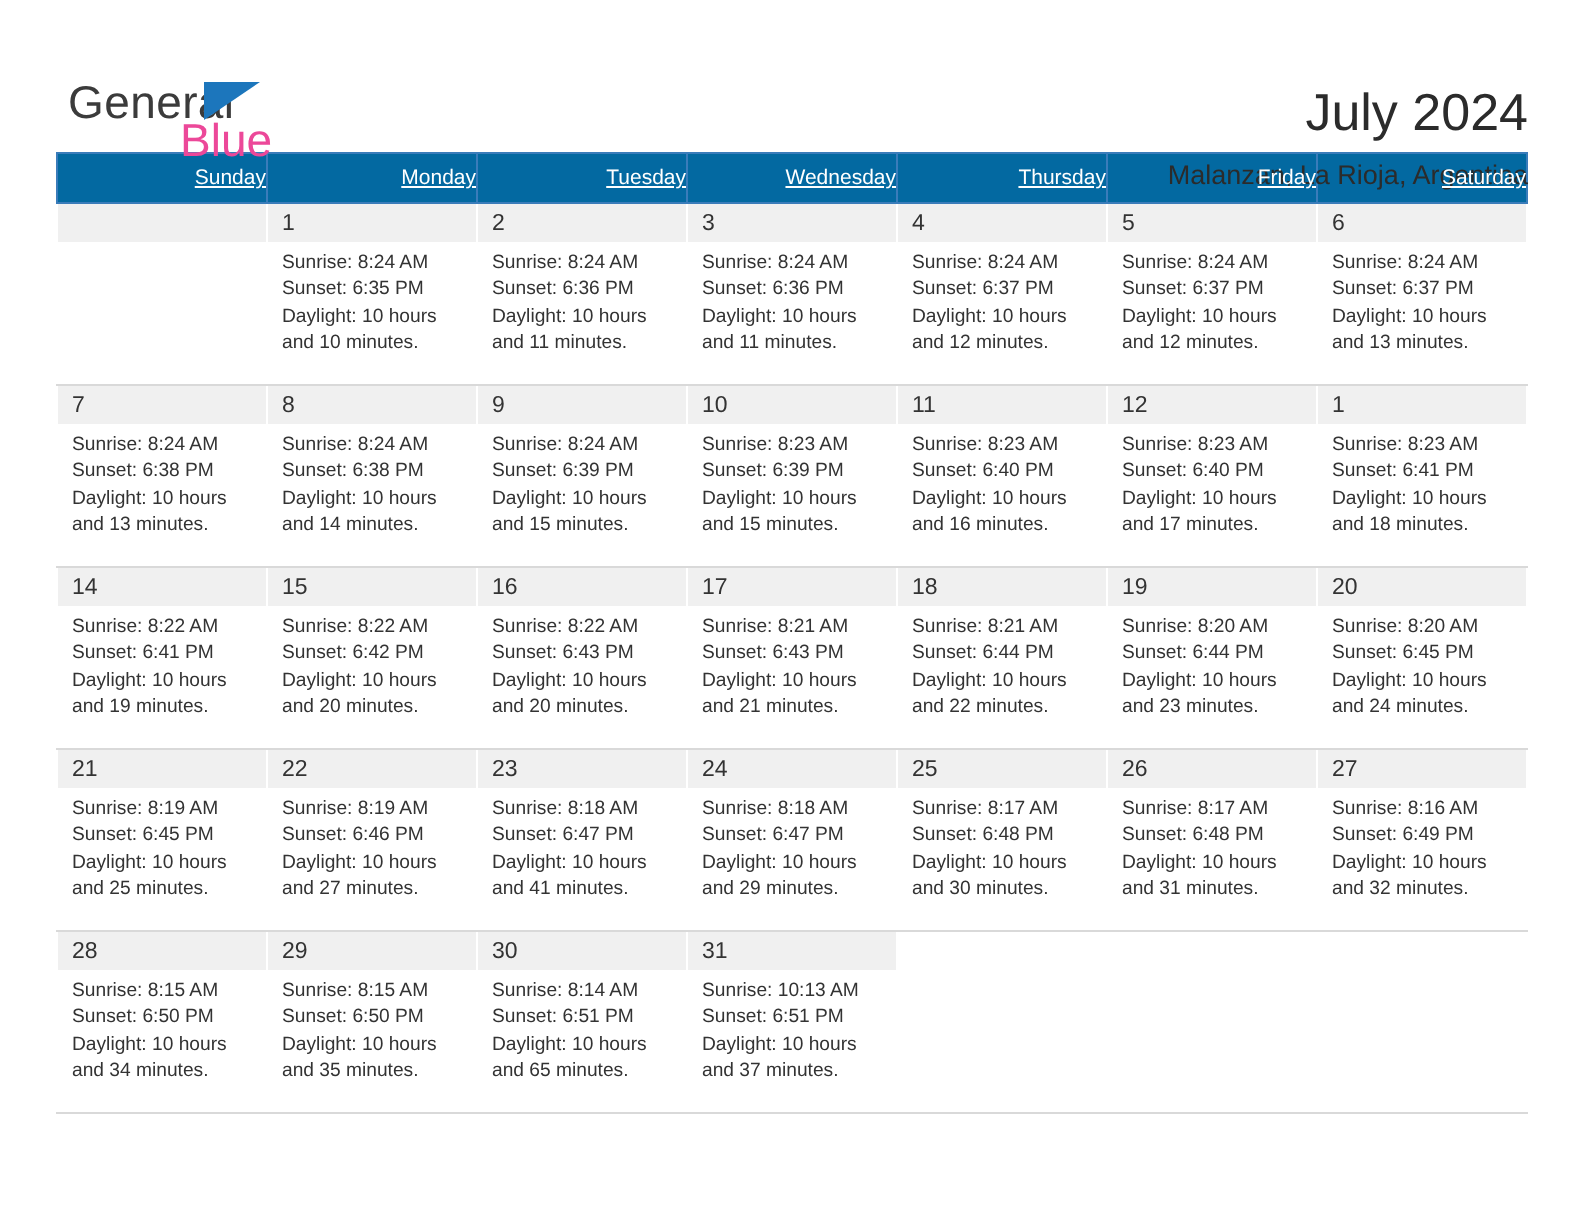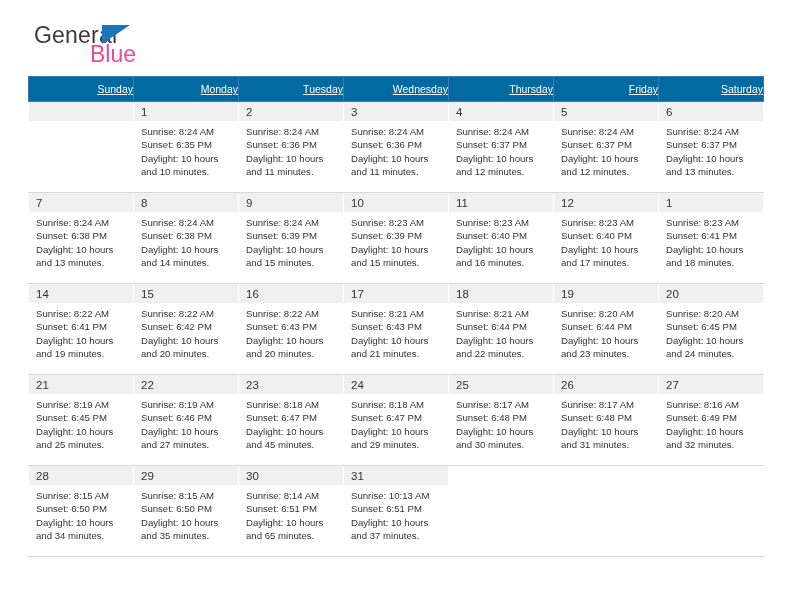--- a/index.html
+++ b/index.html
@@ -21,21 +21,21 @@
     box-sizing: border-box;
     padding: 0 28px;
   }
 
   
   .header {
     display: flex;
     align-items: flex-start;
     justify-content: space-between;
     height: 76px;
-    padding-top: 24px;
+    padding-top: 40px;
     box-sizing: border-box;
   }
   .brand {
     position: relative;
     width: 180px;
     height: 52px;
     line-height: 1;
   }
   .brand-general {
     font-size: 23px;
@@ -136,20 +136,24 @@
 <div class="page">
 
   <div class="header">
 
     <div class="brand">
       <span class="brand-general">General</span>
       <span class="brand-triangle"></span>
       <span class="brand-blue">Blue</span>
     </div>
 
+    <div class="title-block">
+      <h1 class="cal-title">July 2024</h1>
+      <h2 class="cal-subtitle">Malanzan, La Rioja, Argentina</h2>
+    </div>
 
   </div>
 
   <table class="calendar">
     <thead>
       <tr>
         <th>Sunday</th>
         <th>Monday</th>
         <th>Tuesday</th>
         <th>Wednesday</th>
@@ -423,21 +427,21 @@
             </div>
           </div>
         </td>
         <td>
           <div class="daycell">
             <div class="daynum">23</div>
             <div class="dayinfo">
               <div>Sunrise: 8:18 AM</div>
               <div>Sunset: 6:47 PM</div>
               <div>Daylight: 10 hours</div>
-              <div>and 45 minutes.</div>
+              <div>and 41 minutes.</div>
             </div>
           </div>
         </td>
         <td>
           <div class="daycell">
             <div class="daynum">24</div>
             <div class="dayinfo">
               <div>Sunrise: 8:18 AM</div>
               <div>Sunset: 6:47 PM</div>
               <div>Daylight: 10 hours</div>

